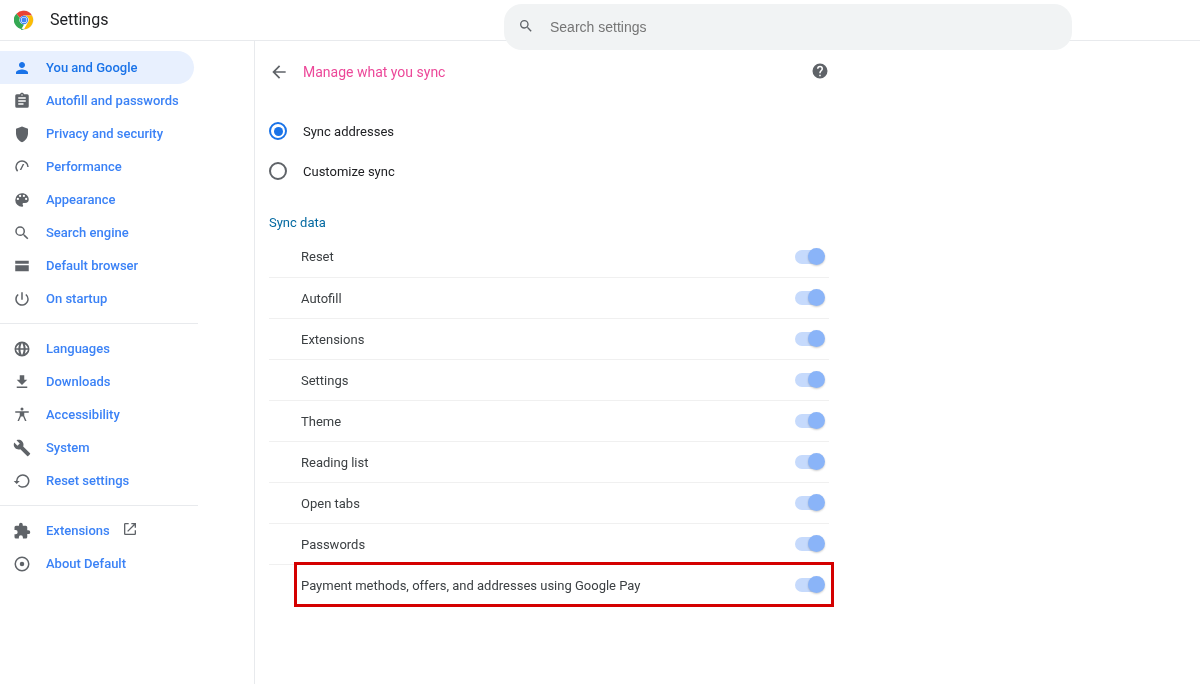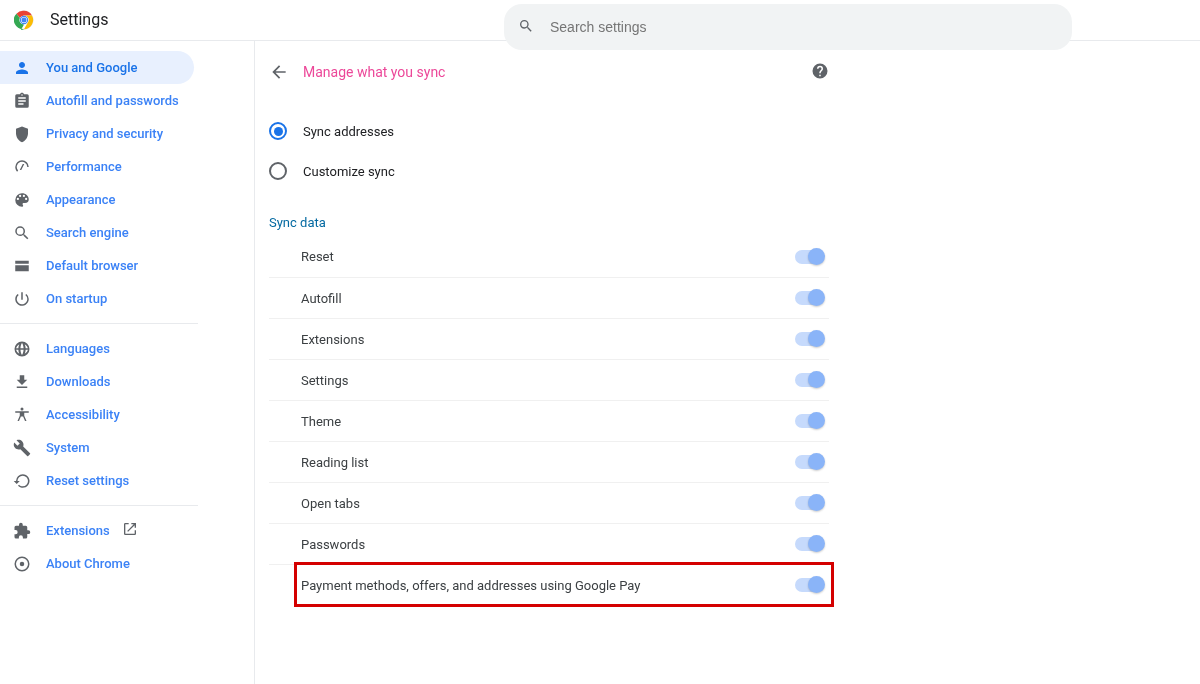--- a/index.html
+++ b/index.html
@@ -205,21 +205,21 @@
               <path d="M14 3v2h3.59l-9.83 9.83 1.41 1.41L19 6.41V10h2V3h-7zM5 5h5V3H5a2 2 0 00-2 2v14a2 2 0 002 2h14a2 2 0 002-2v-5h-2v5H5V5z"></path>
             </svg></span>
       </div>
       <div class="nav-item">
         <span class="nav-icon">
             <svg viewBox="0 0 24 24">
               <circle cx="12" cy="12" r="9" fill="none" stroke="#5f6368" stroke-width="2"></circle>
               <circle cx="12" cy="12" r="3" fill="#5f6368"></circle>
             </svg>
           </span>
-        <span class="nav-label">About Chrome</span>
+        <span class="nav-label">About Default</span>
       </div>
     </div>
 
     <div class="main">
       <div class="content">
         <div class="header-row">
           <span class="back-btn">
               <svg viewBox="0 0 24 24">
                 <path d="M20 11H7.83l5.59-5.59L12 4l-8 8 8 8 1.41-1.41L7.83 13H20z"></path>
               </svg>

